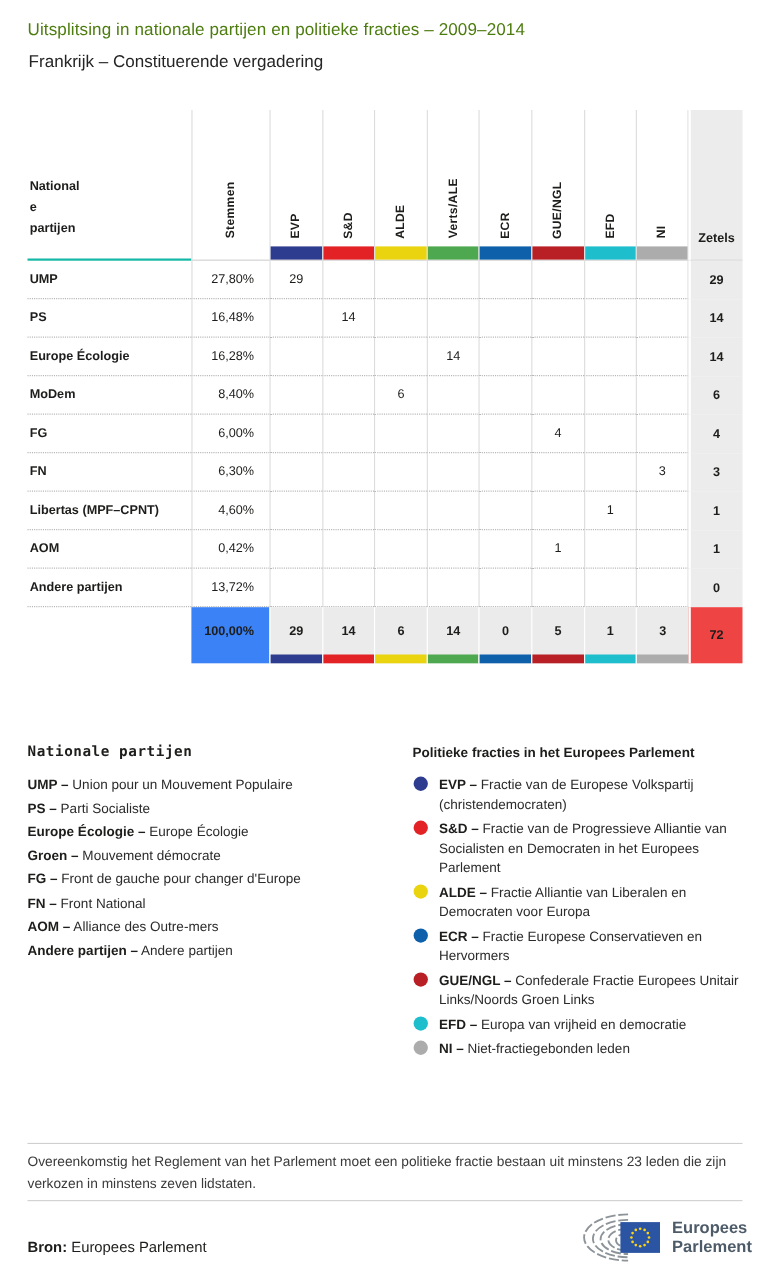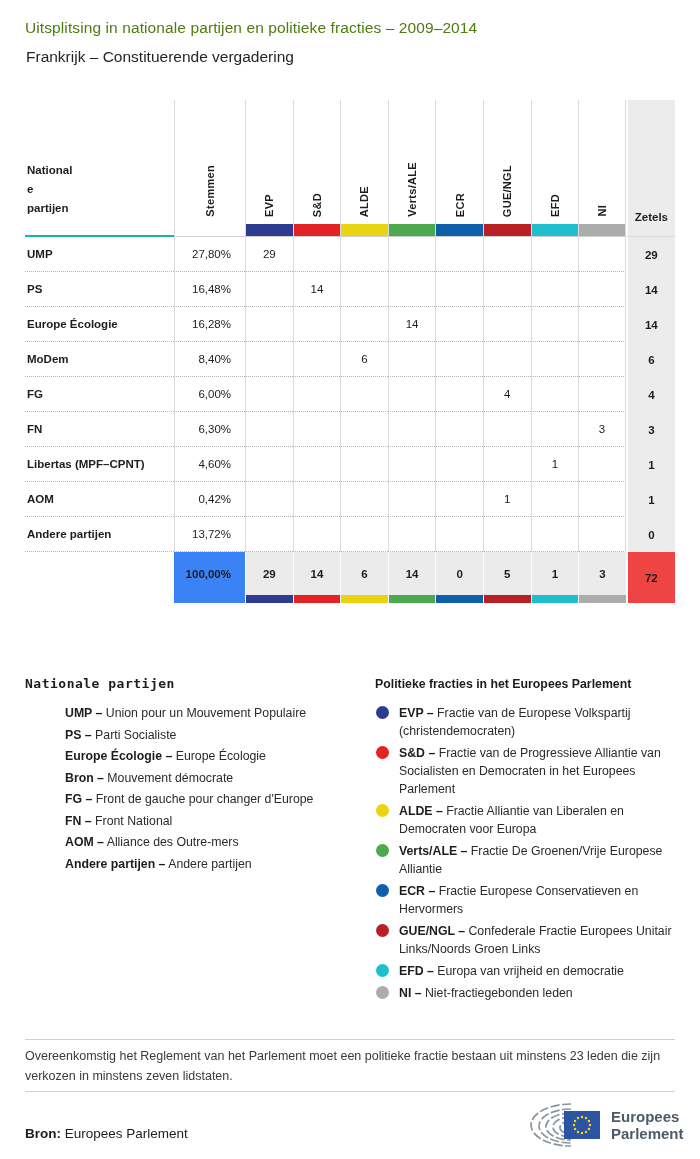--- a/index.html
+++ b/index.html
@@ -50,21 +50,21 @@
          padding-right:14px;padding-bottom:8px;}
   .tseat{background:#EBEBEB;border-left:1px solid #ffffff;display:flex;flex-direction:column;}
   .tval{flex:1;display:flex;align-items:center;justify-content:center;}
   .tbar{height:8px;width:100%;}
   .tzet{background:#ef4444;border-left:2px solid #ffffff;
         display:flex;align-items:center;justify-content:center;}
 
   
   .pleg{left:25px;top:676px;width:335px;}
   .pleg .lt{font-family:"DejaVu Sans Mono",monospace;font-weight:700;font-size:13px;letter-spacing:.5px;}
-  .pitems{margin-top:12px;margin-left:40px;}
+  .pitems{margin-top:12px;}
   .pitem{font-size:12.3px;line-height:21.5px;color:#2b2b2b;}
   .pitem b{color:#1d1d1b;}
 
   .gleg{left:375px;top:677px;width:300px;}
   .gleg .lt{font-weight:700;font-size:12.3px;color:#1d1d1b;}
   .gitems{margin-top:13px;display:flex;flex-direction:column;gap:4px;}
   .gitem{display:flex;}
   .dot{width:13px;height:13px;border-radius:50%;flex:0 0 13px;margin:2px 10px 0 1px;}
   .gtext{font-size:12.3px;line-height:18px;color:#2b2b2b;}
   .gtext b{color:#1d1d1b;}
@@ -287,21 +287,21 @@
       <div class="cell t tzet">72</div>
     </div>
 </div>
 
 <div class="abs pleg">
   <div class="lt">Nationale partijen</div>
   <div class="pitems" id="pitems">
       <div class="pitem"><b>UMP –</b> Union pour un Mouvement Populaire</div>
       <div class="pitem"><b>PS –</b> Parti Socialiste</div>
       <div class="pitem"><b>Europe Écologie –</b> Europe Écologie</div>
-      <div class="pitem"><b>Bron –</b> Mouvement démocrate</div>
+      <div class="pitem"><b>Groen –</b> Mouvement démocrate</div>
       <div class="pitem"><b>FG –</b> Front de gauche pour changer d'Europe</div>
       <div class="pitem"><b>FN –</b> Front National</div>
       <div class="pitem"><b>AOM –</b> Alliance des Outre-mers</div>
       <div class="pitem"><b>Andere partijen –</b> Andere partijen</div>
     </div>
 </div>
 
 <div class="abs gleg">
   <div class="lt">Politieke fracties in het Europees Parlement</div>
   <div class="gitems" id="gitems">
@@ -309,24 +309,20 @@
         <span class="dot" style="background: rgb(45, 60, 142);"></span>
         <div class="gtext"><b>EVP –</b> Fractie van de Europese Volkspartij (christendemocraten)</div>
       </div>
       <div class="gitem">
         <span class="dot" style="background: rgb(227, 34, 38);"></span>
         <div class="gtext"><b>S&amp;D –</b> Fractie van de Progressieve Alliantie van Socialisten en Democraten in het Europees Parlement</div>
       </div>
       <div class="gitem">
         <span class="dot" style="background: rgb(234, 212, 15);"></span>
         <div class="gtext"><b>ALDE –</b> Fractie Alliantie van Liberalen en Democraten voor Europa</div>
-      </div>
-      <div class="gitem">
-        <span class="dot" style="background: rgb(78, 168, 79);"></span>
-        <div class="gtext"><b>Verts/ALE –</b> Fractie De Groenen/Vrije Europese Alliantie</div>
       </div>
       <div class="gitem">
         <span class="dot" style="background: rgb(14, 96, 171);"></span>
         <div class="gtext"><b>ECR –</b> Fractie Europese Conservatieven en Hervormers</div>
       </div>
       <div class="gitem">
         <span class="dot" style="background: rgb(185, 32, 37);"></span>
         <div class="gtext"><b>GUE/NGL –</b> Confederale Fractie Europees Unitair Links/Noords Groen Links</div>
       </div>
       <div class="gitem">

